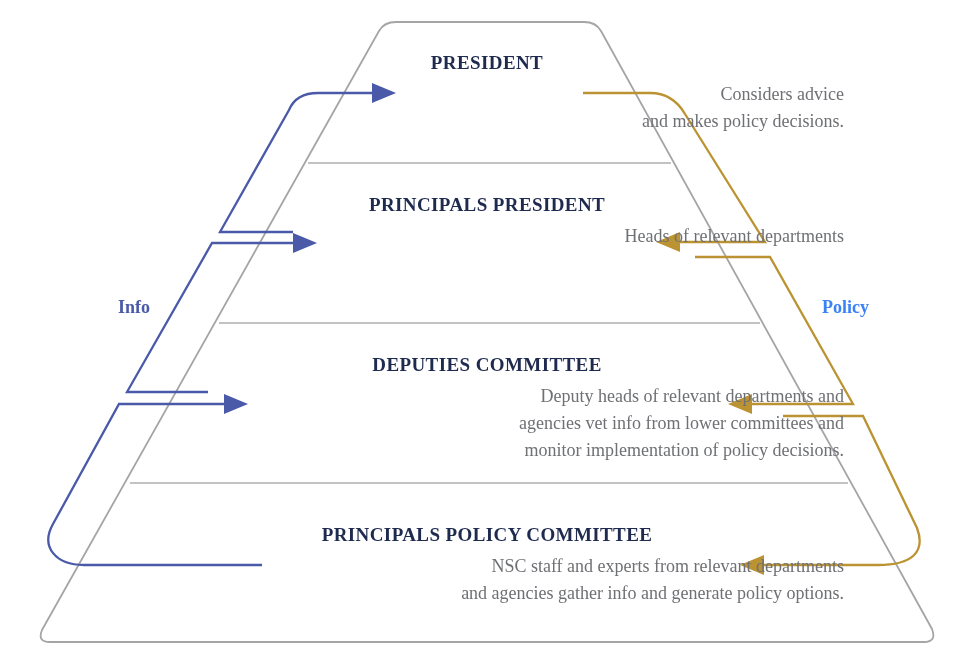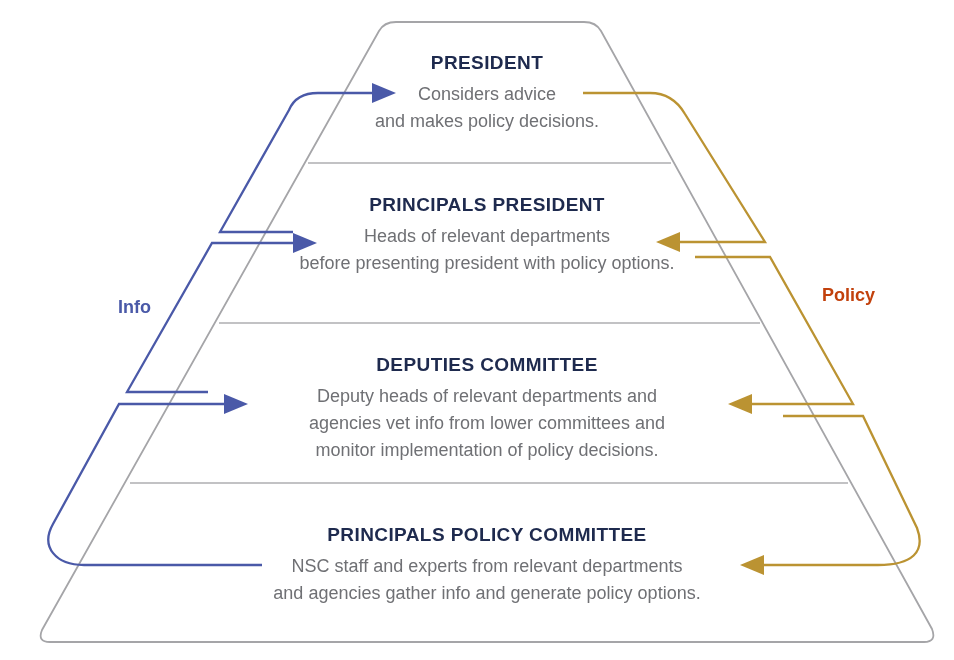--- a/index.html
+++ b/index.html
@@ -1,49 +1,50 @@
 <!DOCTYPE html>
 <html><head>
 <meta charset="utf-8">
 <style>
   html,body { margin:0; padding:0; background:#ffffff; }
   .canvas {
     position:relative;
     width:954px; height:660px;
     background:#ffffff;
-    font-family:Liberation Sans, sans-serif;
+    font-family:Liberation Serif, serif;
     overflow:hidden;
   }
   .layer { position:absolute; left:0; top:0; }
   .tier {
     position:absolute;
     left:130px; width:714px;
     text-align:center;
   }
   .tier-title {
     font-size:19px;
     font-weight:bold;
     letter-spacing:0.4px;
     color:#1e2a4e;
     line-height:24px;
     margin:0 0 6px 0;
   }
   .tier-line {
     font-size:18px;
     color:#6f7074;
     line-height:27px;
+    text-align:right;
   }
   .flow-label {
     position:absolute;
     font-size:18px;
     font-weight:bold;
     line-height:22px;
   }
   .flow-label.info   { left:118px; top:296px; color:#4a59a8; }
-  .flow-label.policy { left:822px; top:284px; color:#c2410c; }
+  .flow-label.policy { left:822px; top:296px; color:#3b82f6; }
 </style>
 </head>
 <body>
 
 <div class="canvas">
 
   <svg class="layer" width="954" height="660" viewBox="0 0 954 660">
 
     <path fill="none" stroke-width="1.8" d="M 396,22 L 584,22 Q 596,22 601,31 L 932,629 Q 937,642 924,642 L 50,642 Q 37,642 42,630 L 379,31 Q 384,22 396,22 Z" stroke="#a5a5a8"></path>
 
@@ -76,21 +77,20 @@
 
   <div class="tier" style="top:51px">
     <div class="tier-title">PRESIDENT</div>
     <div class="tier-line">Considers advice</div>
     <div class="tier-line">and makes policy decisions.</div>
   </div>
 
   <div class="tier" style="top:193px">
     <div class="tier-title">PRINCIPALS PRESIDENT</div>
     <div class="tier-line">Heads of relevant departments</div>
-    <div class="tier-line">before presenting president with policy options.</div>
   </div>
 
   <div class="tier" style="top:353px">
     <div class="tier-title">DEPUTIES COMMITTEE</div>
     <div class="tier-line">Deputy heads of relevant departments and</div>
     <div class="tier-line">agencies vet info from lower committees and</div>
     <div class="tier-line">monitor implementation of policy decisions.</div>
   </div>
 
   <div class="tier" style="top:523px">

